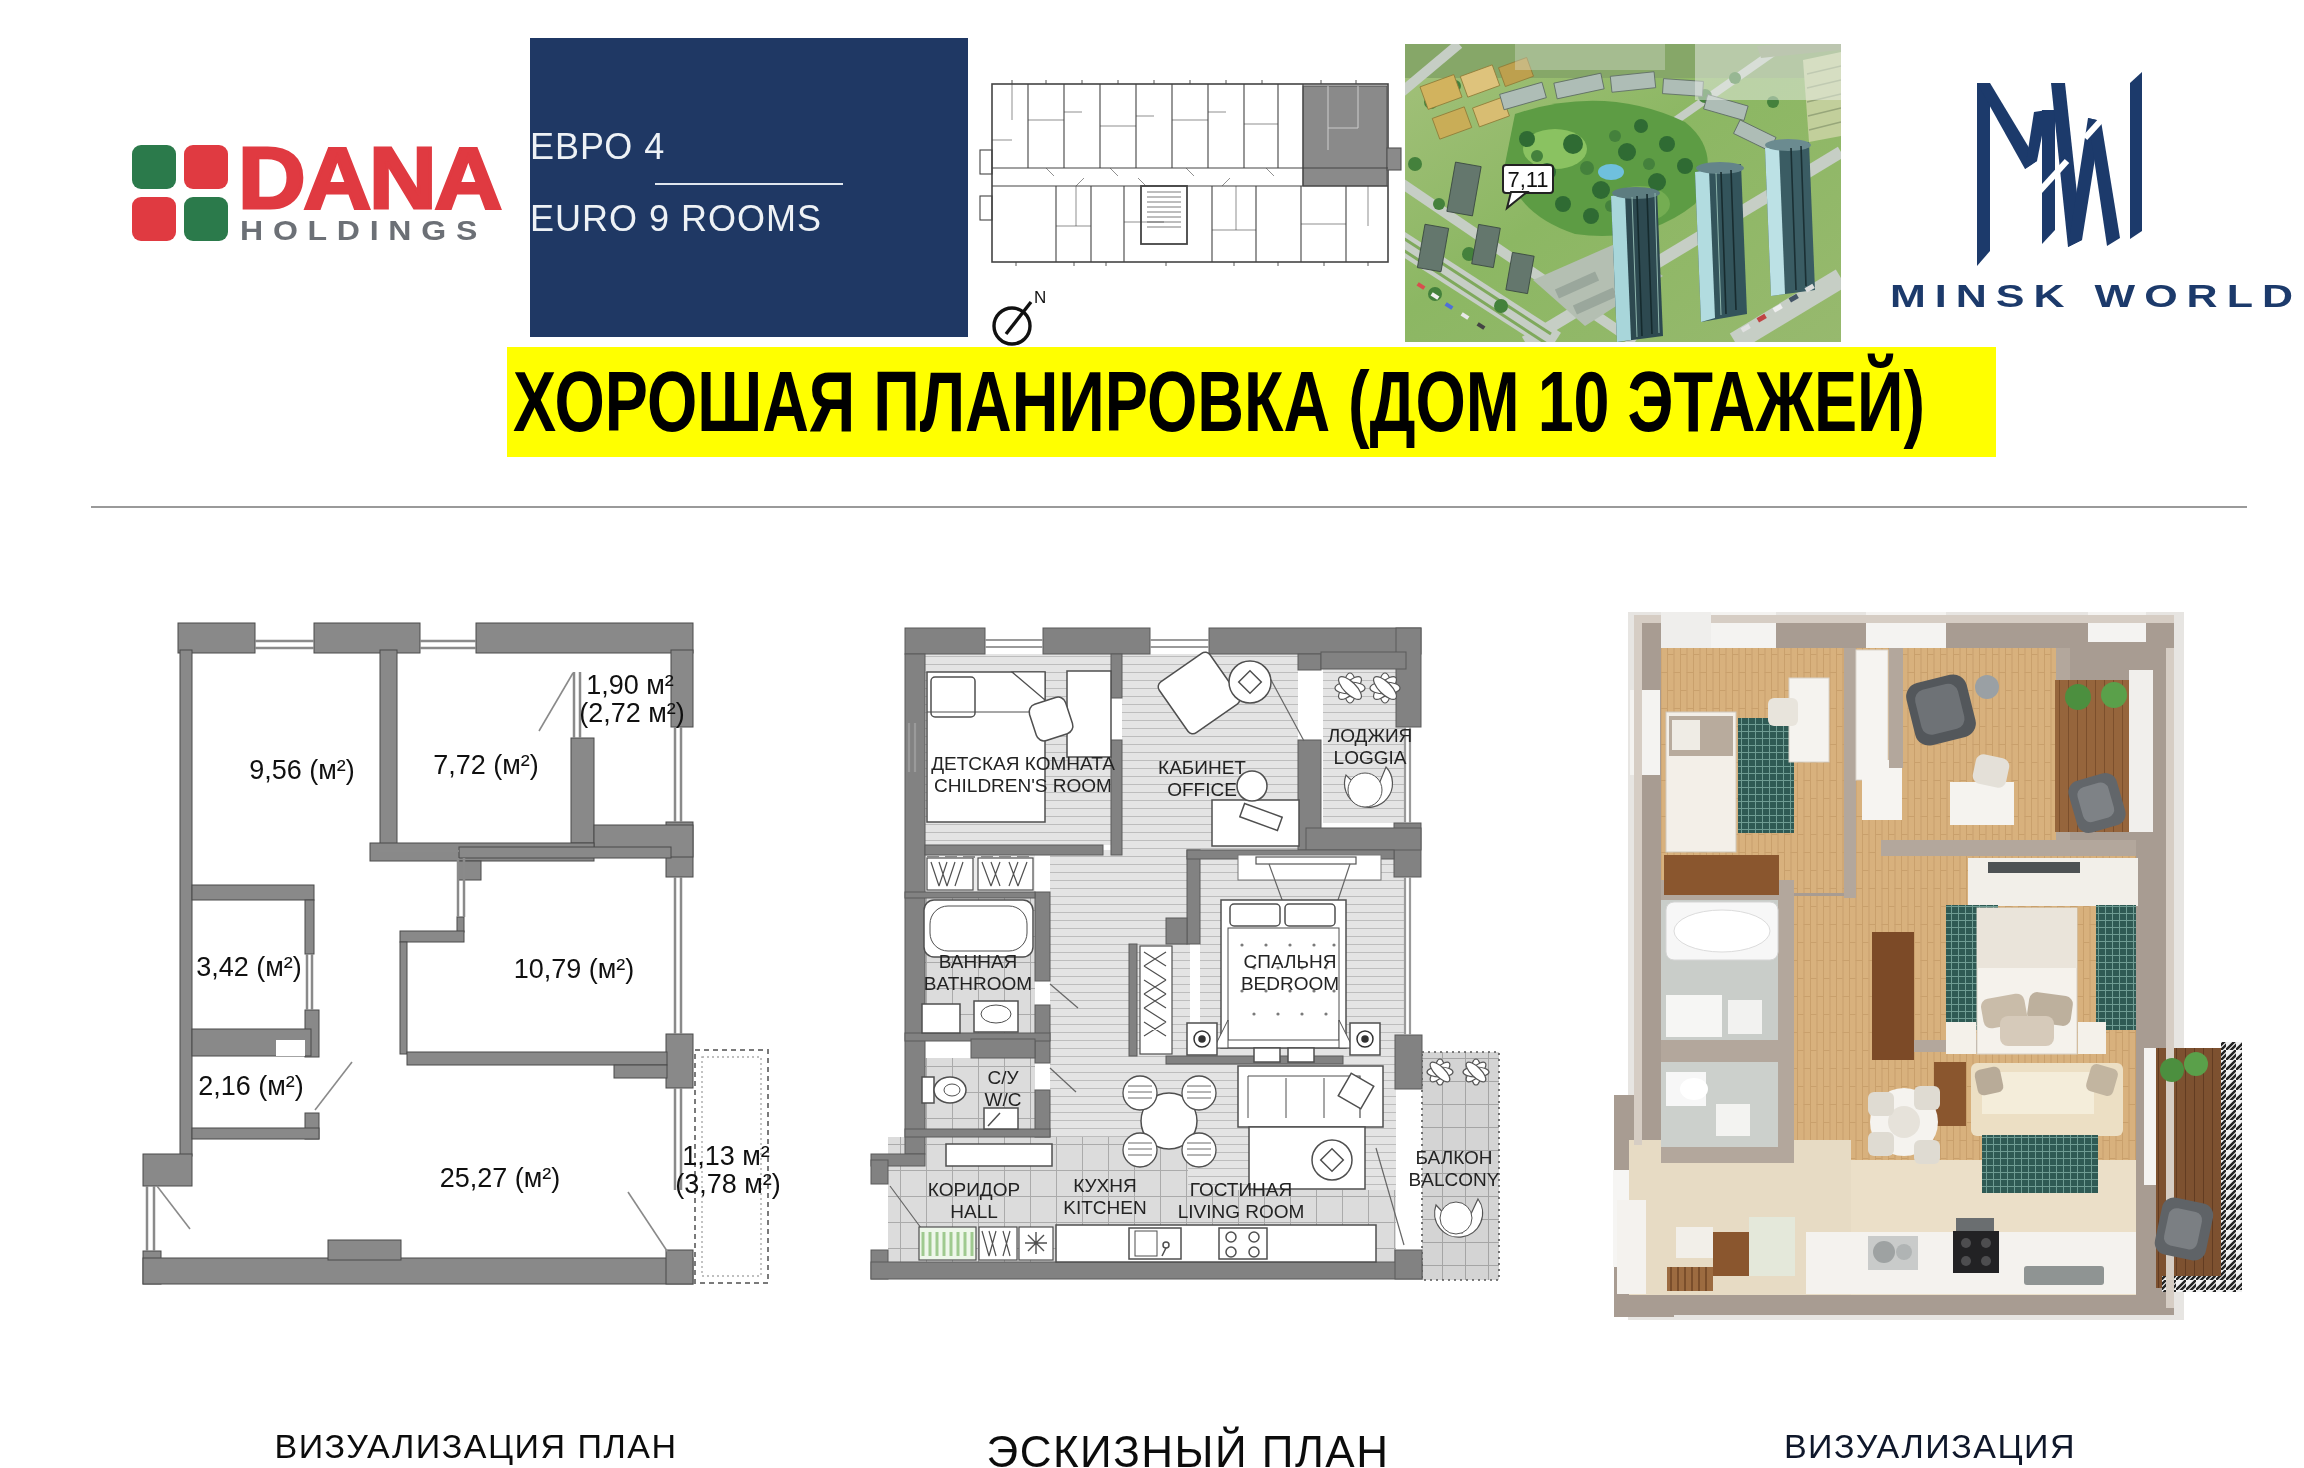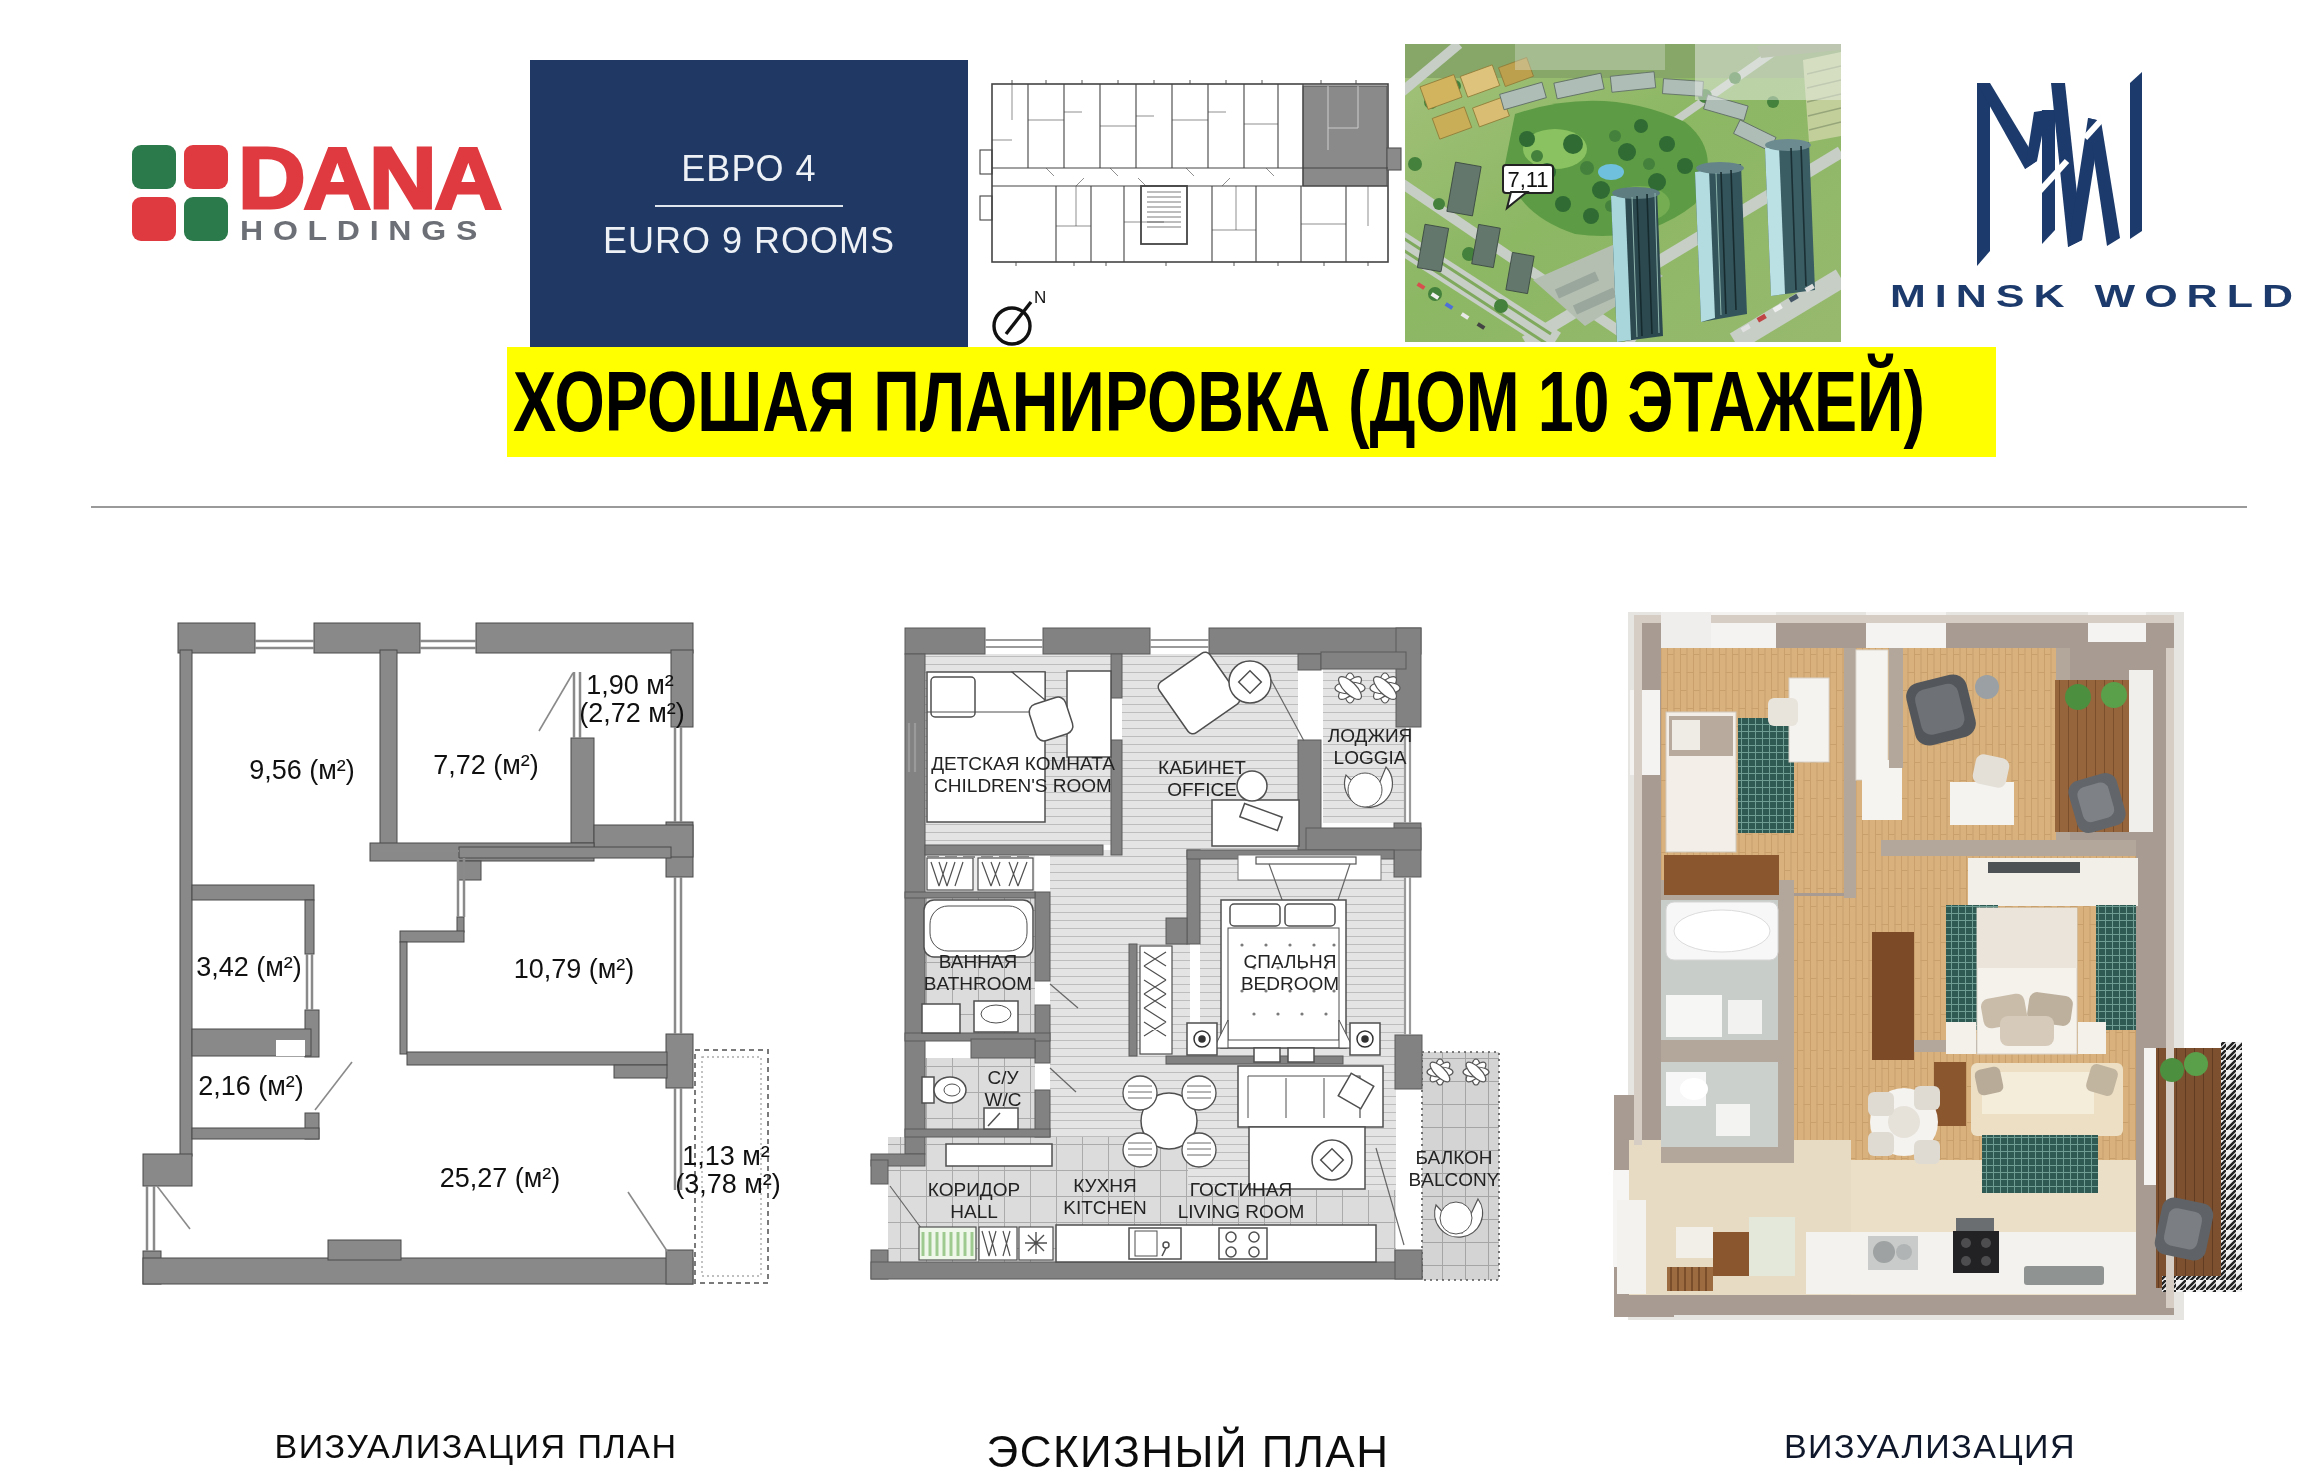--- a/index.html
+++ b/index.html
@@ -18,21 +18,21 @@
 
   <rect x="116" y="197" width="44" height="44" rx="9" fill="#e03a41"></rect>
 
   <rect x="168" y="197" width="44" height="44" rx="9" fill="#2b7a4b"></rect>
 
   <text x="222" y="208" font-size="88" font-weight="bold" fill="#e03a41" stroke="#e03a41" stroke-width="3" letter-spacing="-2" textLength="262" lengthAdjust="spacingAndGlyphs">DANA</text>
 
   <text x="224" y="240" font-size="28" font-weight="bold" fill="#6c7076" letter-spacing="8.5" textLength="247" lengthAdjust="spacingAndGlyphs">HOLDINGS</text>
 </svg>
 
-<div class="abs" style="left:514px;top:60px;width:438px;height:299px;background:#1f3864;color:#eef2f6;text-align:center;">
+<div class="abs" style="left:514px;top:38px;width:438px;height:299px;background:#1f3864;color:#eef2f6;text-align:left;">
 
   <div style="margin-top:88px;font-size:36px;letter-spacing:1px;">ЕВРО 4</div>
 
   <div style="width:188px;height:2px;background:#dfe6ee;margin:15px auto 13px auto;"></div>
 
   <div style="font-size:36px;letter-spacing:1px;">EURO 9 ROOMS</div>
 </div>
 
 <svg class="abs" style="left:956px;top:70px;" width="440" height="210" viewBox="956 70 440 210">
   <g stroke="#444" stroke-width="1.1" fill="none">

